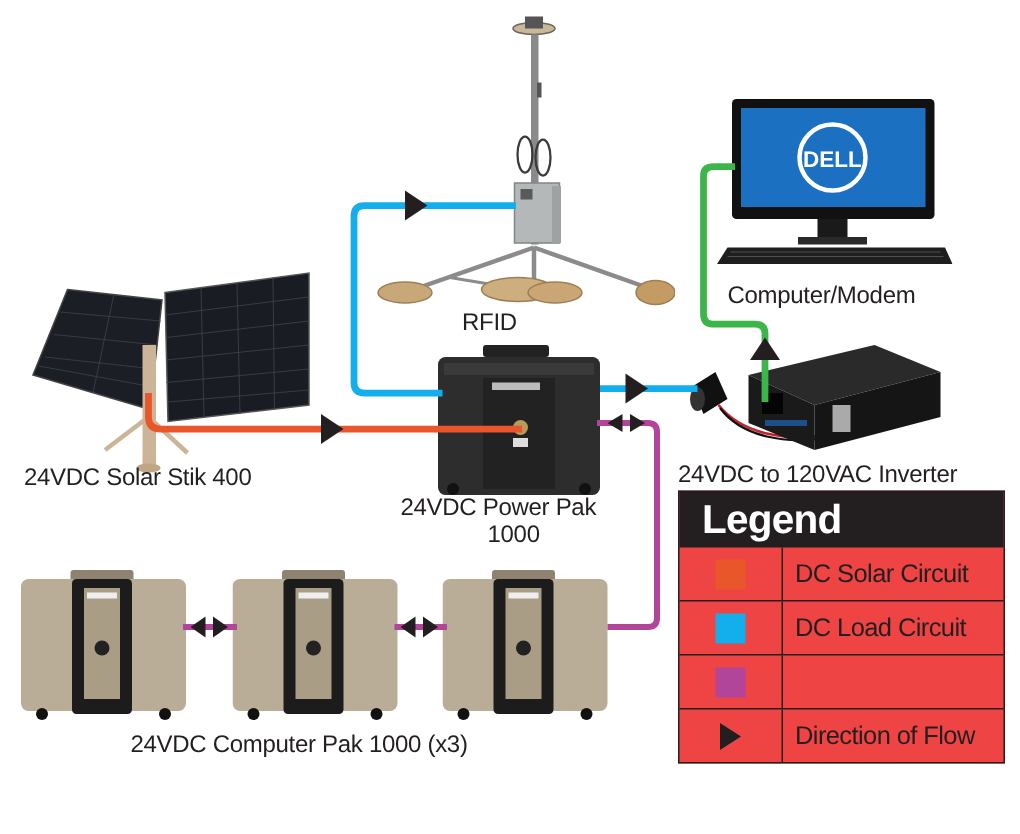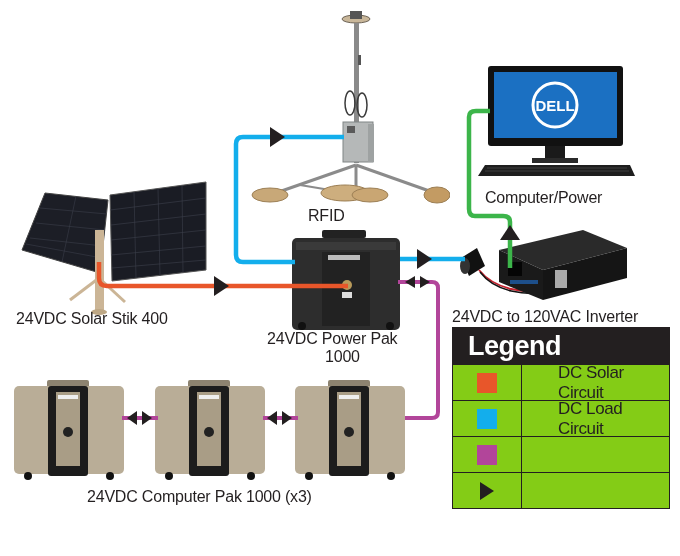--- a/index.html
+++ b/index.html
@@ -1,25 +1,25 @@
 <!DOCTYPE html>
 <html><head>
 <meta charset="utf-8">
 <style>
   html, body { margin:0; padding:0; background:#ffffff; }
   body { width:680px; height:556px; position:relative; overflow:hidden; font-family:"Liberation Sans", sans-serif; color:#231f20; }
   .abs { position:absolute; }
   .lbl { position:absolute; font-family:"Liberation Sans", sans-serif; font-size:16px; color:#231f20; white-space:nowrap; letter-spacing:-0.2px; }
   svg.wires { position:absolute; left:0; top:0; }
-  .legend { position:absolute; left:452px; top:327px; width:216px; border:1px solid #231f20; background:#84cc16; }
+  .legend { position:absolute; left:452px; top:327px; width:216px; border:1px solid #231f20; background:#ef4444; }
   .legend-title { background:#231f20; color:#fff; font-weight:bold; font-size:27px; height:36px; line-height:36px; padding-left:15px; font-family:"Liberation Sans", sans-serif; letter-spacing:-0.5px; }
   .legend-row { display:flex; height:35px; border-top:1px solid #231f20; }
   .legend-sw { width:68px; border-right:1px solid #231f20; display:flex; align-items:center; justify-content:center; }
   .legend-sw .sq { width:20px; height:20px; }
-  .legend-txt { flex:1; display:flex; align-items:center; padding-left:8px; font-size:17px; font-family:"Liberation Sans", sans-serif; letter-spacing:-0.4px;margin-left:28px; }
+  .legend-txt { flex:1; display:flex; align-items:center; padding-left:8px; font-size:17px; font-family:"Liberation Sans", sans-serif; letter-spacing:-0.4px; }
 </style>
 </head>
 <body>
 
 <svg class="abs" style="left:250px;top:5px" width="200" height="200" viewBox="0 0 200 200">
 
   <ellipse cx="106" cy="14" rx="14" ry="4" fill="#c9b79a" stroke="#6d6356"></ellipse>
   <rect x="100" y="6" width="12" height="8" fill="#555"></rect>
 
   <rect x="104" y="18" width="5" height="140" fill="#8a8a8a"></rect>
@@ -166,21 +166,21 @@
 
   <polygon points="415,276 405,282 415,288" fill="#231f20"></polygon>
   <polygon points="420,276 430,282 420,288" fill="#231f20"></polygon>
   <polygon points="137,411 127,418 137,425" fill="#231f20"></polygon>
   <polygon points="142,411 152,418 142,425" fill="#231f20"></polygon>
   <polygon points="277,411 267,418 277,425" fill="#231f20"></polygon>
   <polygon points="282,411 292,418 282,425" fill="#231f20"></polygon>
 </svg>
 
 <div class="lbl" style="left:308px;top:207px">RFID</div>
-<div class="lbl" style="left:485px;top:189px">Computer/Power</div>
+<div class="lbl" style="left:485px;top:189px">Computer/Modem</div>
 <div class="lbl" style="left:16px;top:310px">24VDC Solar Stik 400</div>
 <div class="lbl" style="left:267px;top:330px">24VDC Power Pak</div>
 <div class="lbl" style="left:325px;top:348px">1000</div>
 <div class="lbl" style="left:452px;top:308px">24VDC to 120VAC Inverter</div>
 <div class="lbl" style="left:87px;top:488px">24VDC Computer Pak 1000 (x3)</div>
 
 <div class="legend">
   <div class="legend-title">Legend</div>
   <div class="legend-row">
     <div class="legend-sw">
@@ -198,14 +198,15 @@
     <div class="legend-sw">
         <div class="sq" style="background:#b2459a"></div>
       </div>
   </div>
   <div class="legend-row">
     <div class="legend-sw">
       <svg width="16" height="20" viewBox="0 0 16 20">
           <polygon points="1,1 15,10 1,19" fill="#231f20"></polygon>
         </svg>
     </div>
+    <div class="legend-txt">Direction of Flow</div>
   </div>
 </div>
 
 </body></html>

